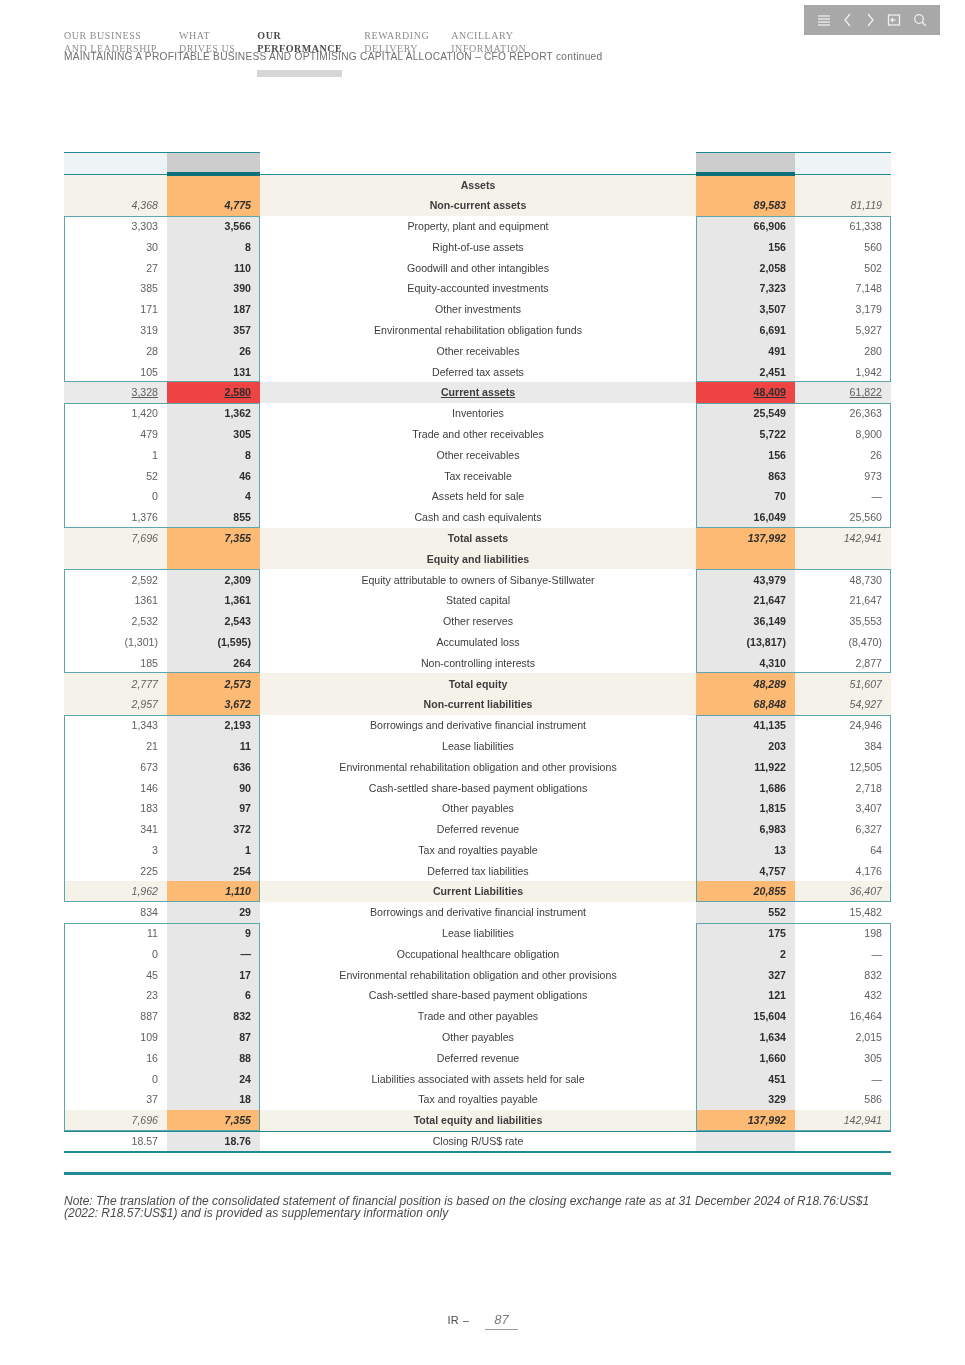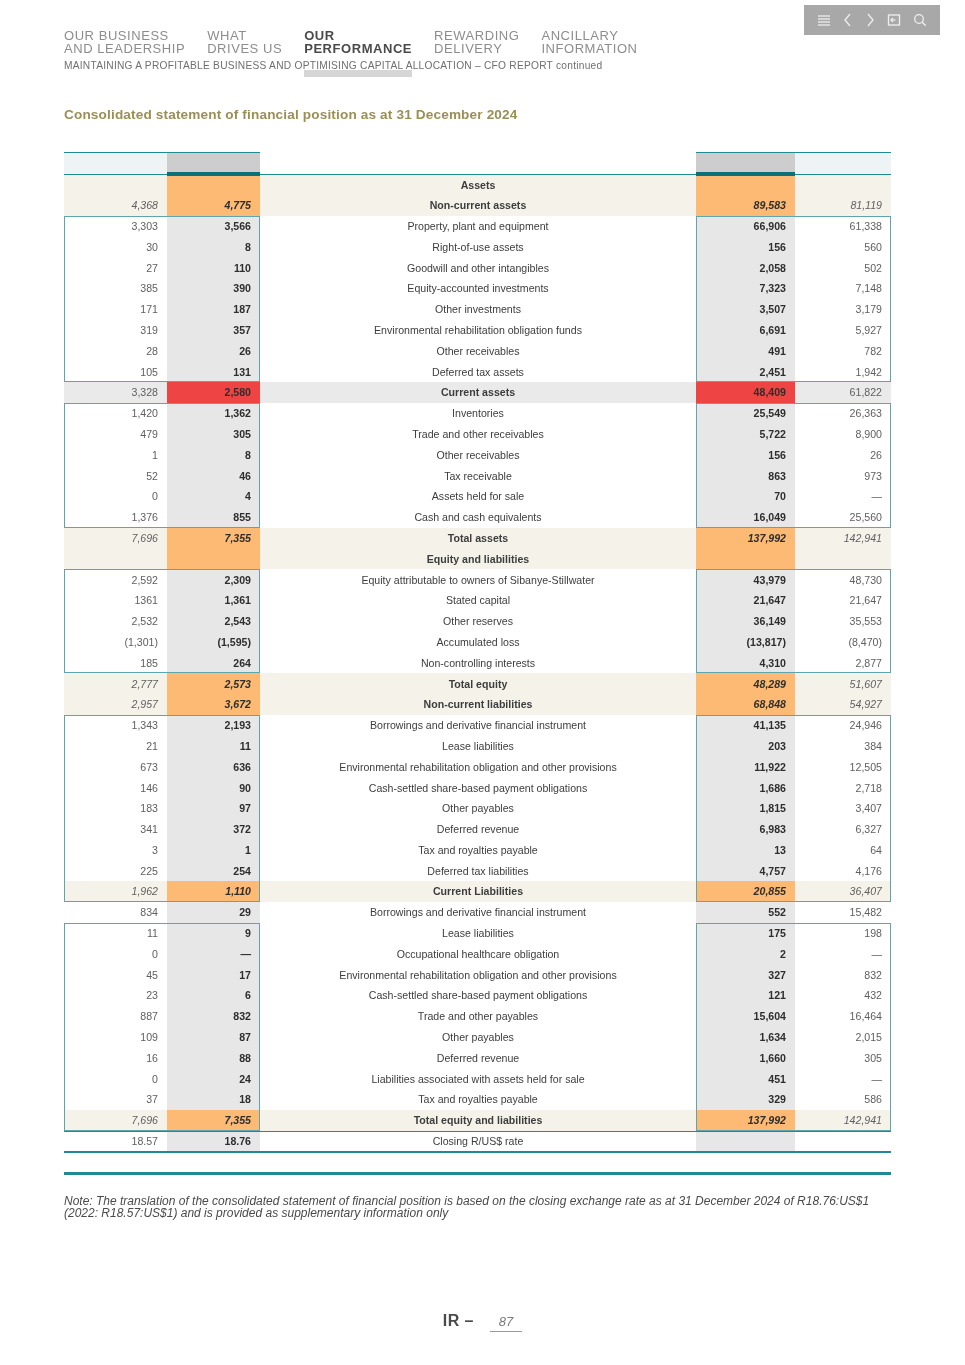--- a/index.html
+++ b/index.html
@@ -11,40 +11,40 @@
     overflow: hidden;
   }
   .page { position: relative; width: 965px; height: 1365px; }
 
   
   .topnav {
     position: absolute; left: 64px; top: 18px;
     display: flex; gap: 0px;
   }
   .nav-tab {
-    font-size: 13px; letter-spacing: .55px; line-height: 12.4px;
+    font-size: 10px; letter-spacing: .55px; line-height: 12.4px;
     color: #8d8d8d; text-transform: uppercase; white-space: pre-line;
-    padding-right: 22px; position: relative;
+    padding-right: 22px; position: relative; font-family: Liberation Serif, serif;
   }
   .nav-tab.active { color: #4a4a4a; font-weight: bold; }
   .nav-tab.active .nav-underline {
     position: absolute; left: 0; right: 22px; bottom: -9px;
     height: 7px; background: #d6d6d6;
   }
 
   .toolbar {
     position: absolute; right: 25px; top: 5px;
     width: 136px; height: 30px; background: #a8a8a8;
     display: flex; align-items: center; justify-content: space-around;
     padding: 0 7px;
   }
   .toolbar svg { display: block; }
 
   .kicker {
-    position: absolute; left: 64px; top: 60px;
+    position: absolute; left: 64px; top: 51px;
     font-size: 10.2px; letter-spacing: .25px; color: #6f6f6f;
   }
 
   
   .section-title {
     position: absolute; left: 64px; top: 107px;
     font-size: 13.6px; font-weight: bold; color: #9a8f55;
     letter-spacing: .15px;
   }
 
@@ -89,21 +89,21 @@
   
   .shade24 { background: #e7e7e7; }
   .shade23 { background: #ffffff; }
 
   
   tr.sec-head td   { background: #f5f2ea; font-weight: bold; color: #2e2e2e; }
   tr.sec-head td.num { color: #5f5f5f; font-weight: normal; font-style: italic; }
   tr.sec-head td.num.b { color: #2e2e2e; font-weight: bold; }
   tr.sec-head td.shade24 { background: #fdba74; }
 
-  tr.sec-head-grey td { background: #eaeaea; font-weight: bold; color: #2e2e2e; }
+  tr.sec-head-grey td { background: #eaeaea; font-weight: bold; color: #2e2e2e; text-decoration: underline; }
   tr.sec-head-grey td.num { color: #5f5f5f; font-weight: normal; }
   tr.sec-head-grey td.num.b { color: #2e2e2e; font-weight: bold; }
   tr.sec-head-grey td.shade24 { background: #ef4444; }
 
   tr.plain td.shade24 { background: #e7e7e7; }
 
   
   .boxlayer { position: absolute; left: 0; top: 0; width: 827px; height: 100%;
               pointer-events: none; }
   .gbox { position: absolute; border: 1.1px solid #5ea6ae; }
@@ -115,21 +115,21 @@
   .note {
     position: absolute; left: 64px; top: 1196px; width: 830px;
     font-size: 12px; font-style: italic; color: #4a4a4a; line-height: 11.6px;
   }
 
   
   .footer {
     position: absolute; left: 0; right: 0; top: 1312px;
     display: flex; justify-content: center; align-items: baseline; gap: 16px;
   }
-  .footer .ir { font-size: 16px; font-weight: bold; color: #4a4a4a; letter-spacing: .4px; }
+  .footer .ir { font-size: 11px; font-weight: normal; color: #4a4a4a; letter-spacing: .4px; }
   .footer .pg {
     font-size: 13px; font-style: italic; color: #7a7a7a;
     border-bottom: 1.4px solid #9a9a9a; padding: 0 9px 2px 9px;
   }
 </style>
 </head>
 <body>
 
 <div class="page">
 
@@ -187,21 +187,20 @@
     </span>
     <span>
       <svg width="14" height="14" viewBox="0 0 14 14">
           <circle cx="6" cy="6" r="4.3" fill="none" stroke="#efefef" stroke-width="1.3"></circle>
           <line x1="9.2" y1="9.2" x2="12.8" y2="12.8" stroke="#efefef" stroke-width="1.3"></line>
         </svg>
     </span>
   </div>
 
   <div class="kicker">MAINTAINING A PROFITABLE BUSINESS AND OPTIMISING CAPITAL ALLOCATION – CFO REPORT continued</div>
-  <div class="section-title">Consolidated statement of financial position as at 31 December 2024</div>
 
   <div class="table-wrap">
     <table class="fin">
       <colgroup>
         <col class="c-usd23">
           <col class="c-usd24">
           <col class="c-label">
           <col class="c-zar24">
           <col class="c-zar23">
       </colgroup>
@@ -272,21 +271,21 @@
             <td class="num b shade24">357</td>
             <td class="lbl">Environmental rehabilitation obligation funds</td>
             <td class="num b shade24">6,691</td>
             <td class="num shade23">5,927</td>
           </tr>
           <tr class="plain">
             <td class="num shade23">28</td>
             <td class="num b shade24">26</td>
             <td class="lbl">Other receivables</td>
             <td class="num b shade24">491</td>
-            <td class="num shade23">782</td>
+            <td class="num shade23">280</td>
           </tr>
           <tr class="plain">
             <td class="num shade23">105</td>
             <td class="num b shade24">131</td>
             <td class="lbl">Deferred tax assets</td>
             <td class="num b shade24">2,451</td>
             <td class="num shade23">1,942</td>
           </tr>
           <tr class="sec-head-grey">
             <td class="num shade23">3,328</td>

